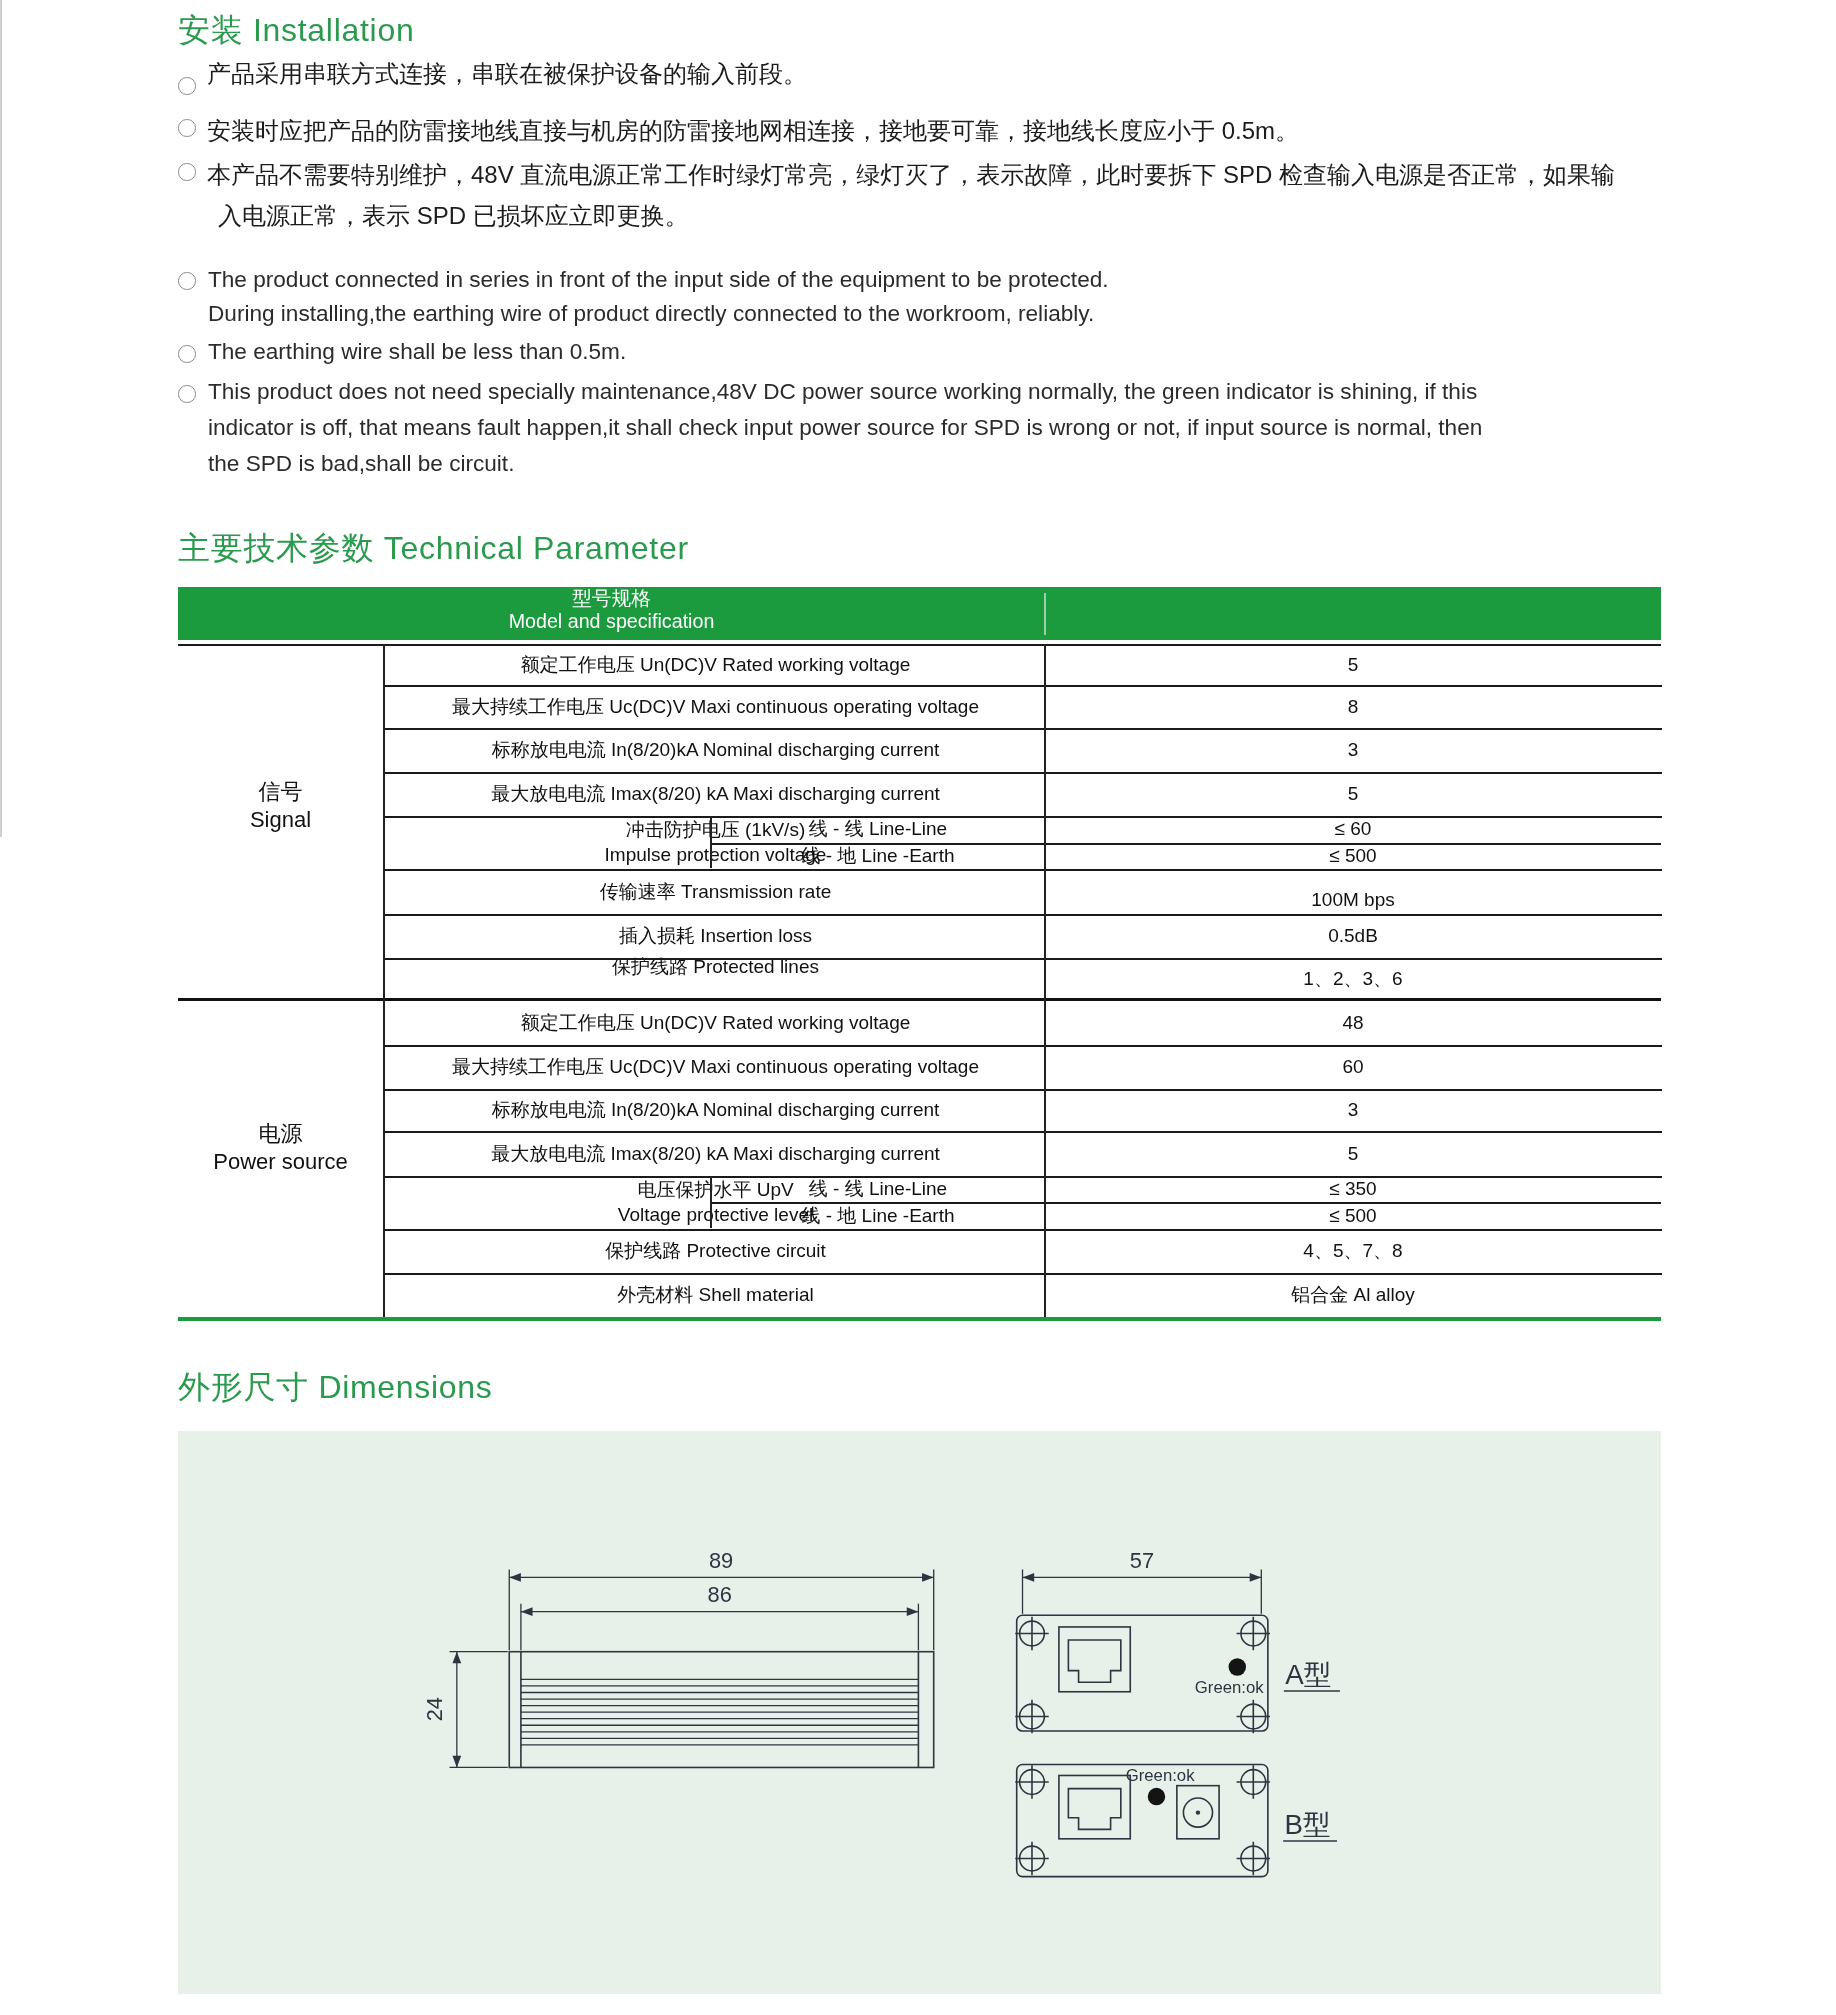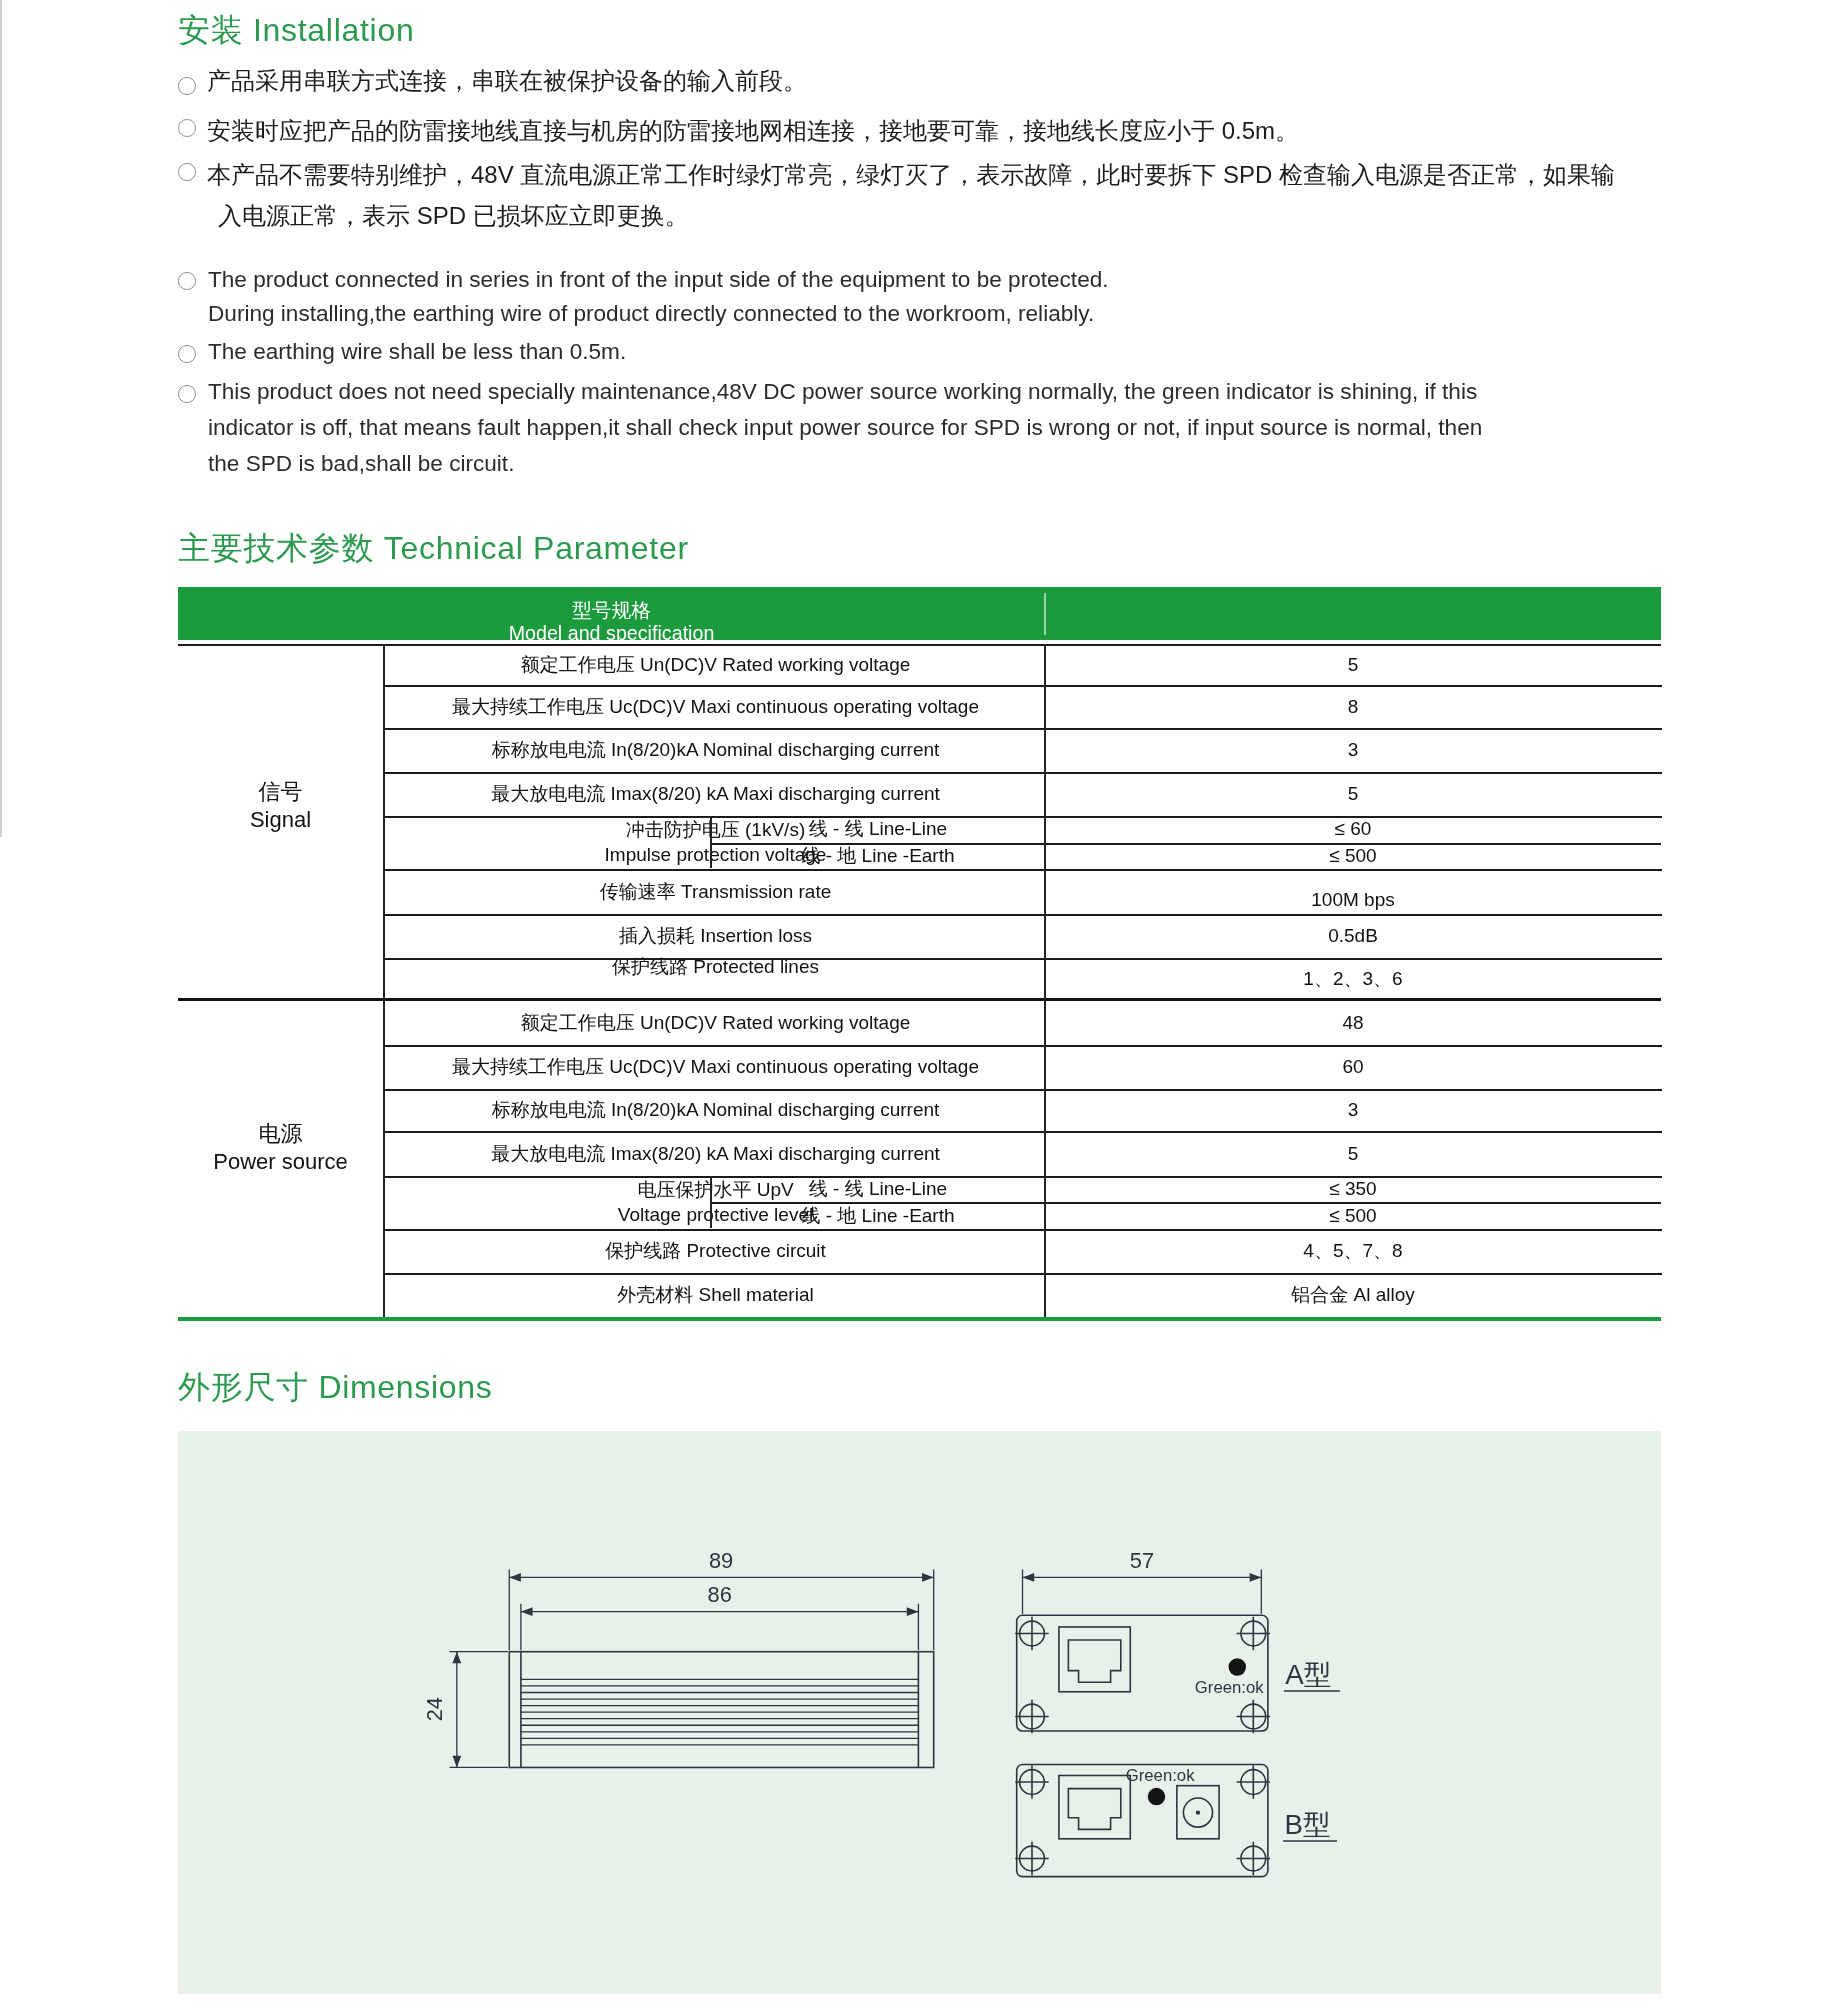--- a/index.html
+++ b/index.html
@@ -9,21 +9,21 @@
   }
   .edge{position:absolute;left:0;top:0;width:2.2px;height:837px;background:#cfcfcf;}
   .sec-title{position:absolute;left:178px;font-size:32px;font-weight:500;color:#2b9a4e;letter-spacing:0.7px;}
   .line{position:absolute;white-space:nowrap;}
   .cn{font-size:24px;color:#1c1c1c;}
   .en{font-size:22.6px;color:#2b2b2b;}
   .ring{position:absolute;width:17.5px;height:17.5px;border:1.5px solid #8c8c8c;border-radius:50%;box-sizing:border-box;background:transparent;}
   
   .tbl{position:absolute;left:178px;top:587px;width:1483px;height:734px;}
   .thead{position:absolute;left:0;top:0;width:1483px;height:53px;background:#1c9a3e;color:#ffffff;}
-  .th-left{position:absolute;left:0;top:0;width:867px;height:69px;display:flex;flex-direction:column;align-items:center;justify-content:center;font-size:19.7px;line-height:23px;}
+  .th-left{position:absolute;left:0;top:0;width:867px;height:69px;display:flex;flex-direction:column;align-items:center;justify-content:flex-start;font-size:19.7px;line-height:23px;}
   .th-right{position:absolute;left:867px;top:0;width:616px;height:53px;display:flex;align-items:center;justify-content:center;font-size:20.4px;}
   .vlh{position:absolute;left:866px;top:5.8px;width:1.5px;height:42px;background:rgba(255,255,255,.55);}
   .cell{position:absolute;display:flex;align-items:center;justify-content:center;color:#111;font-size:19px;white-space:nowrap;}
   .param{left:207px;width:661px;}
   .value{left:867px;width:616px;}
   .sub-label{left:533px;width:334px;}
   .sub-value{left:867px;width:616px;}
   .two{flex-direction:column;line-height:25.5px;}
   .grp{position:absolute;left:0;width:205px;text-align:center;font-size:22px;line-height:28px;color:#111;}
   .hl{position:absolute;height:2.2px;background:#1a1a1a;}
@@ -43,21 +43,21 @@
 </style>
 </head>
 <body>
 
 <div class="page">
   <div class="edge"></div>
 
   <div class="sec-title" style="top:8.7px">安装 Installation</div>
 
   <span class="ring" style="left:178px;top:77px"></span>
-  <div class="line cn" style="left:207px;top:65px">产品采用串联方式连接，串联在被保护设备的输入前段。</div>
+  <div class="line cn" style="left:207px;top:58px">产品采用串联方式连接，串联在被保护设备的输入前段。</div>
 
   <span class="ring" style="left:178px;top:119px"></span>
   <div class="line cn" style="left:207px;top:115px">安装时应把产品的防雷接地线直接与机房的防雷接地网相连接，接地要可靠，接地线长度应小于 0.5m。</div>
 
   <span class="ring" style="left:178px;top:163px"></span>
   <div class="line cn" style="left:207px;top:159px">本产品不需要特别维护，48V 直流电源正常工作时绿灯常亮，绿灯灭了，表示故障，此时要拆下 SPD 检查输入电源是否正常，如果输</div>
   <div class="line cn" style="left:218px;top:200px">入电源正常，表示 SPD 已损坏应立即更换。</div>
 
   <span class="ring" style="left:178px;top:272px"></span>
   <div class="line en" style="left:208px;top:267px">The product connected in series in front of the input side of the equipment to be protected.</div>

